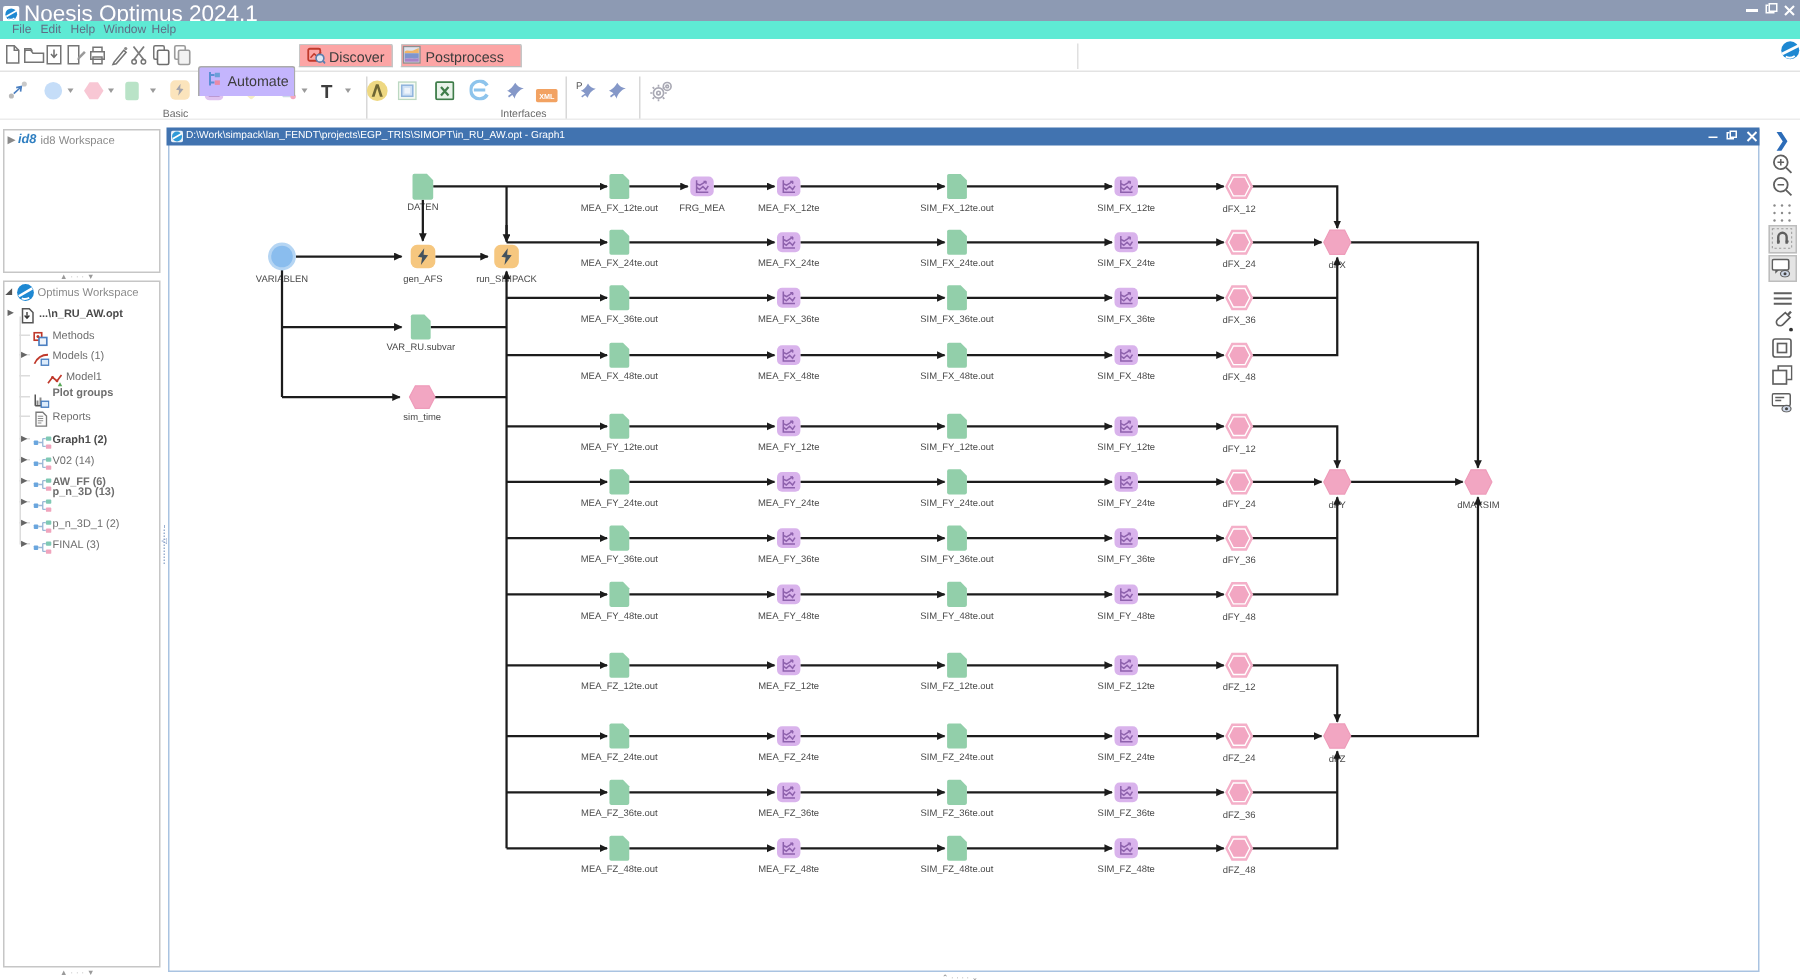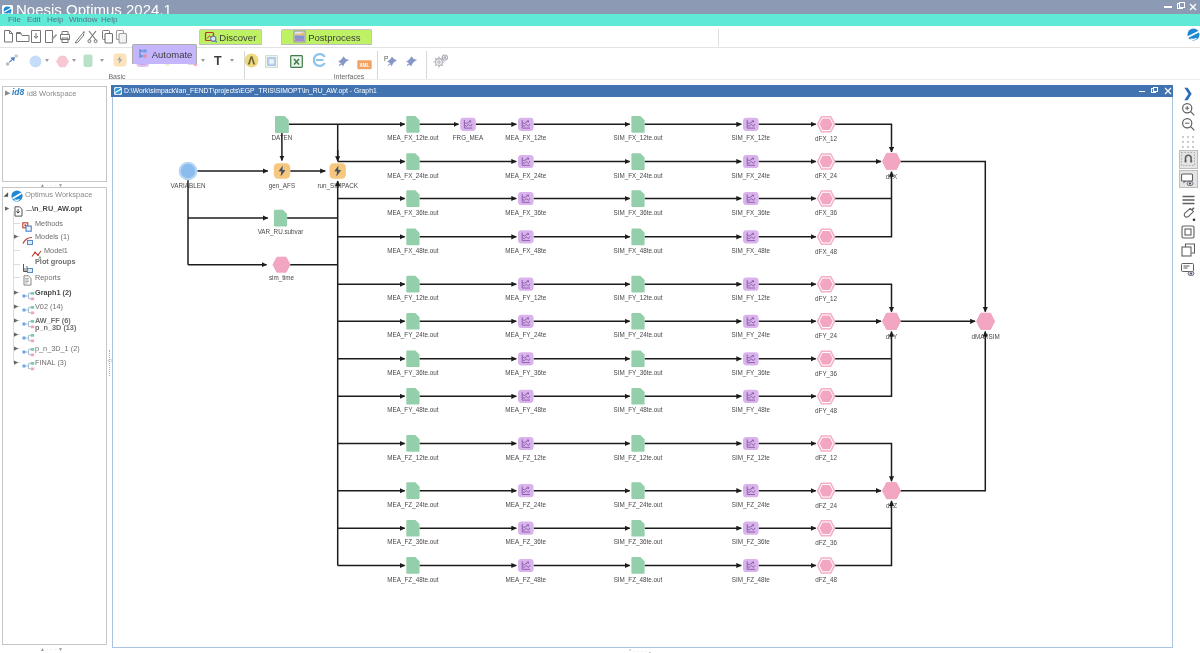--- a/index.html
+++ b/index.html
@@ -2,21 +2,21 @@
 <html><head><meta charset="utf-8"><style>
 *{margin:0;padding:0;box-sizing:border-box}
 html,body{width:1200px;height:653px;overflow:hidden;font-family:"Liberation Sans",sans-serif;background:#fff}
 .abs{position:absolute}
 #titlebar{position:absolute;left:0;top:0;width:1200px;height:14px;background:#8d9ab3;color:#fff}
 #titlebar .t{position:absolute;left:16px;top:1px;font-size:15px}
 #menubar{position:absolute;left:0;top:14px;width:1200px;height:12px;background:#5eead4}
 #menubar span{position:absolute;top:1px;font-size:8px;color:#5f6e85}
 #tabrow{position:absolute;left:0;top:26px;width:1200px;height:21.5px;background:#fff}
 .tab{position:absolute;font-size:9.5px;color:#3c3c3c}
-.tabin{background:#bef264;border:1px solid #c6c6c6;border-bottom:1px solid #bdbdbd;top:3.4px;height:15.6px;border-radius:2px 2px 0 0}
+.tabin{background:#fca5a5;border:1px solid #c6c6c6;border-bottom:1px solid #bdbdbd;top:3.4px;height:15.6px;border-radius:2px 2px 0 0}
 .tabact{background:#c4b5fd;border:1px solid #ababab;border-bottom:none;top:18px;height:20px;border-radius:2px 2px 0 0;z-index:3}
 #toolbar2{position:absolute;left:0;top:47.5px;width:1200px;height:37.5px;background:#fff}
 .sep2{position:absolute;top:3px;width:1px;height:29px;background:#d8d8d8}
 .glabel{position:absolute;top:25.5px;font-size:7px;color:#6a6a6a;width:80px;text-align:center}
 .ddc{position:absolute;top:11px;width:0;height:0;border-left:2.6px solid transparent;border-right:2.6px solid transparent;border-top:3.2px solid #9a9a9a}
 #main{position:absolute;left:0;top:85px;width:1200px;height:568px;background:#fff}
 .panel{position:absolute;background:#fff;border:1px solid #c6c6c6}
 #win{position:absolute;left:111.5px;top:0.5px;width:1061.5px;height:562.5px;border:1.5px solid #a9c3e1;background:#fff}
 #wtitle{position:absolute;left:-1.5px;top:-1.5px;width:1061.5px;height:11.5px;background:#4173b0;color:#fff;font-size:6.8px}
 text{font-family:"Liberation Sans",sans-serif}
@@ -88,21 +88,21 @@
         <path d="M3 2 v9 M3 4 h3 M3 9 h3" stroke="#5b8fd4" fill="none" stroke-width="1.3"></path>
         <rect x="6.2" y="2.5" width="3.4" height="3" fill="#6b9fd8"></rect>
         <rect x="6.2" y="7.6" width="3.4" height="3" fill="#e88aa8"></rect>
       </svg> Automate</div>
     <div class="tab tabin" style="left:198.5px;width:63px;text-align:center;line-height:14.5px"><svg width="13" height="13" viewBox="0 0 13 13" style="vertical-align:-2px">
         <rect x="1.5" y="2.5" width="8" height="8" rx="1" fill="none" stroke="#c0392b" stroke-width="1.2"></rect>
         <path d="M3 8.5 l2.4 -2.6 l2 1.6 l2.6 -3" stroke="#c0392b" fill="none" stroke-width="1"></path>
         <circle cx="9.3" cy="8.8" r="2.6" fill="#dfe9f5" stroke="#5b7fae" stroke-width="1.1"></circle>
         <path d="M11.2 10.6 l1.6 1.6" stroke="#5b7fae" stroke-width="1.3"></path>
       </svg> Discover</div>
-    <div class="tab tabin" style="left:281px;width:91px;text-align:center;line-height:14.5px"><svg width="13" height="13" viewBox="0 0 13 13" style="vertical-align:-2px">
+    <div class="tab tabin" style="left:267px;width:81px;line-height:14.5px"><svg width="13" height="13" viewBox="0 0 13 13" style="vertical-align:-2px">
         <rect x="1" y="1" width="11" height="11" fill="#dfe4ee" stroke="#8f8f8f" stroke-width="0.9"></rect>
         <path d="M1.8 4.5 C3.5 2.6 6 5 8.5 3.2 L11.2 2 V5.5 H1.8 Z" fill="#f0b568"></path>
         <path d="M1.8 5.5 h9.4 v3 C8.5 10.4 5.5 7.6 1.8 9.4 Z" fill="#7f95cc"></path>
         <path d="M1.8 9.4 C5.5 7.6 8.5 10.4 11.2 8.5 V11.2 H1.8 Z" fill="#a884c8"></path>
       </svg> Postprocess</div>
     <div class="abs" style="left:718px;top:3px;width:1px;height:17px;background:#e0e0e0"></div>
     <div class="abs" style="left:1187px;top:1px"><svg width="13" height="13" viewBox="0 0 13 13" style="">
         <circle cx="6.5" cy="6.5" r="6" fill="#1e88d2"></circle>
         <path d="M1 9 L12 3.5" stroke="#fff" stroke-width="1.8"></path>
         <path d="M3.5 10.8 a6 6 0 0 0 6 -0.5" stroke="#fff" stroke-width="1.3" fill="none"></path>

